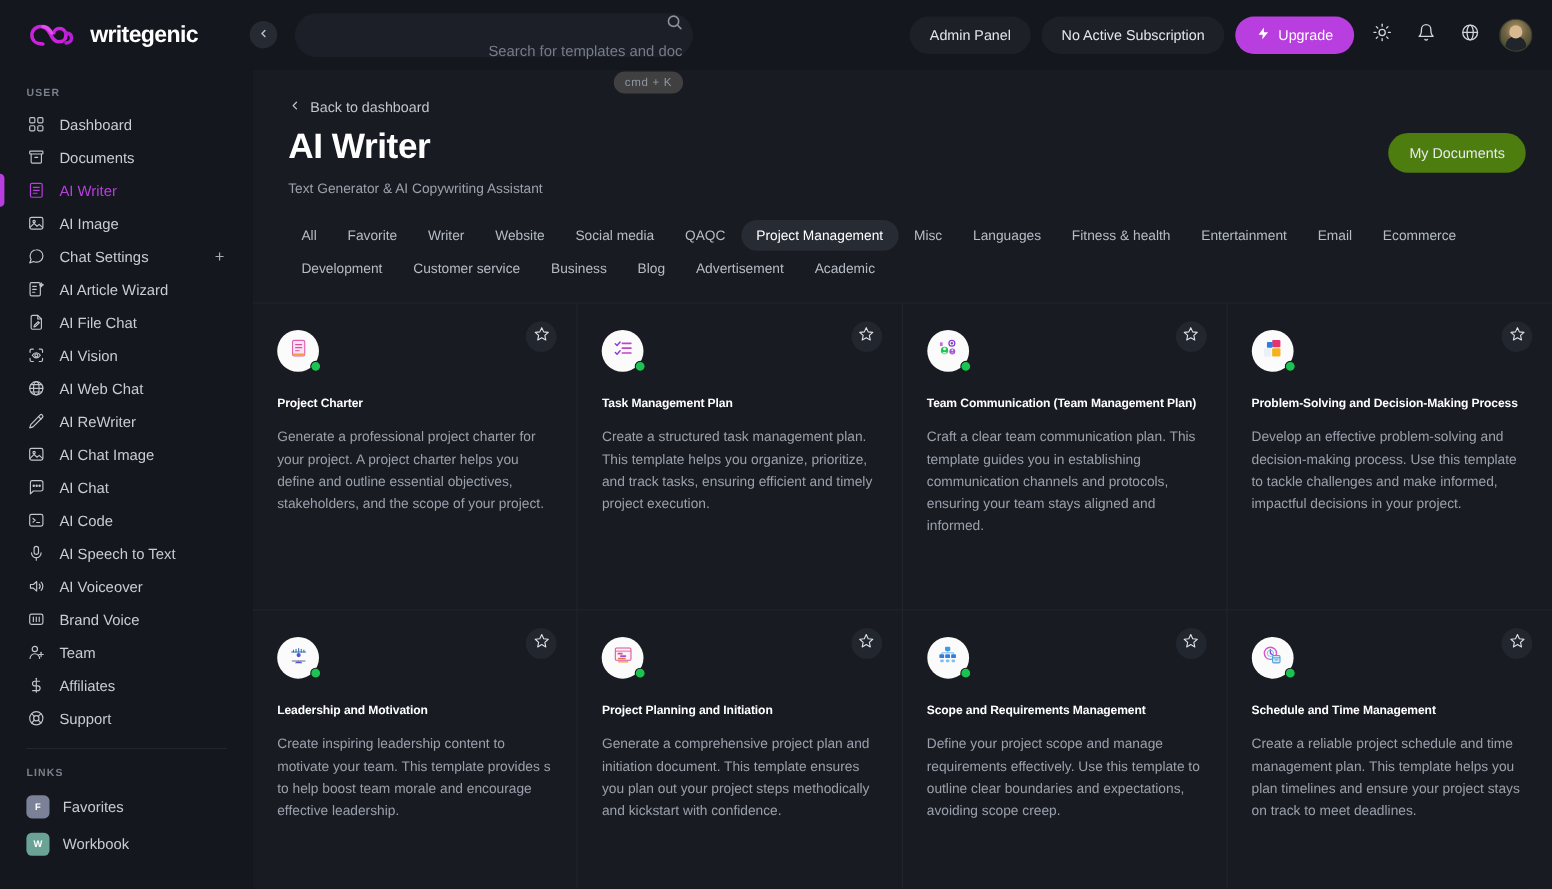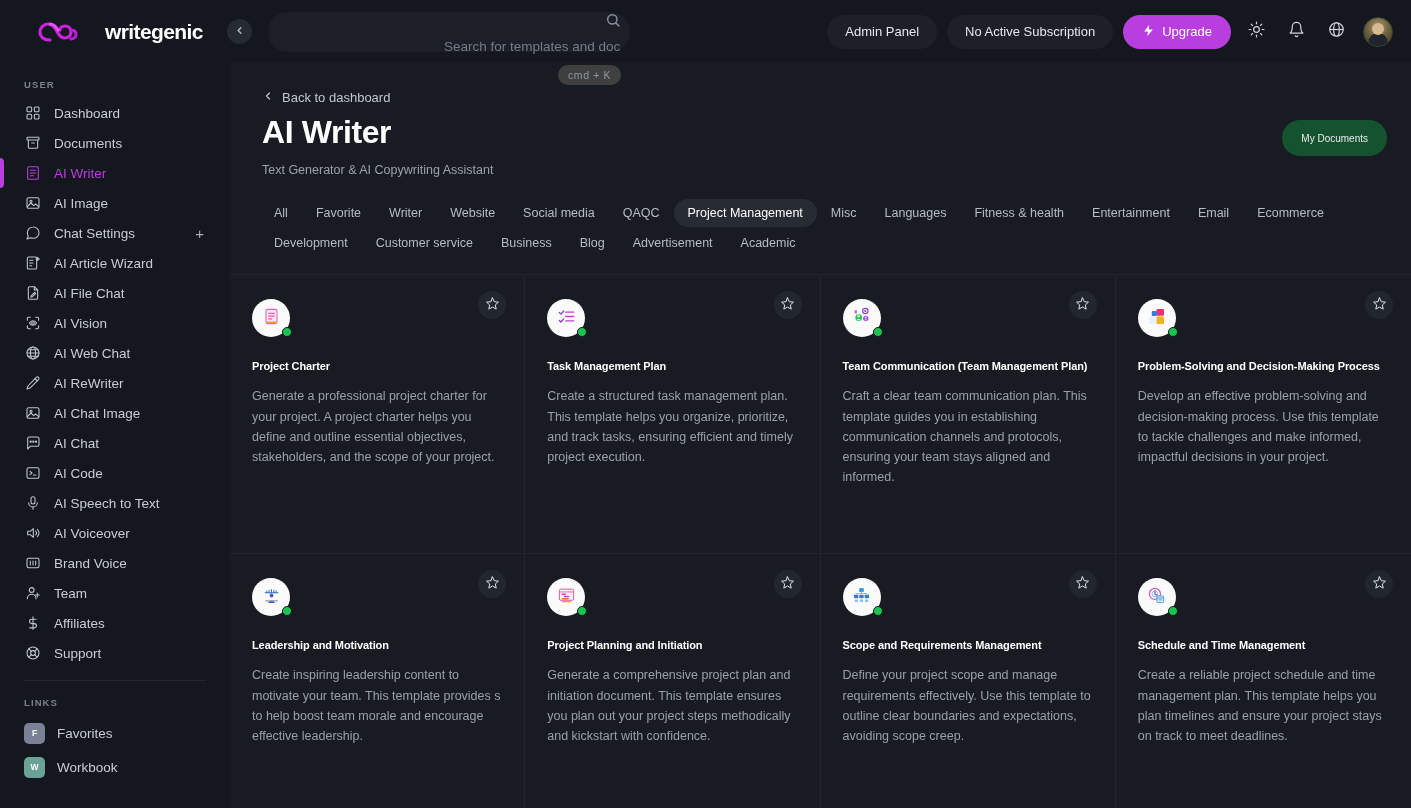--- a/index.html
+++ b/index.html
@@ -14,22 +14,22 @@
 
   
   .topbar {
     height: 63px; min-height: 63px;
     background: #15171e;
     display: flex; align-items: center;
     position: relative; z-index: 30;
   }
   .logo-wrap {
     width: 230px; min-width: 230px;
-    display: flex; align-items: center; gap: 21px;
-    padding-left: 38px;
+    display: flex; align-items: center; gap: 9px;
+    padding-left: 27px;
   }
   .logo-mark { width: 46px; height: 24px; display:block; }
   .logo-text {
     font-size: 21px; font-weight: 700; color: #ffffff;
     letter-spacing: -0.6px;
   }
   .collapse-btn {
     width: 25px; height: 25px; border-radius: 50%;
     background: #262a33; color: #b9bec9;
     display: flex; align-items: center; justify-content: center;
@@ -153,23 +153,23 @@
   }
   .page-title {
     font-size: 32px; font-weight: 700; color: #ffffff;
     letter-spacing: -0.4px; line-height: 1.25;
   }
   .page-sub {
     font-size: 12.5px; color: #9ba1ac; padding: 7px 0 0 32px;
   }
   .docs-btn {
     margin-left: auto; margin-top: 8px;
-    background: #14532d; color: #e7eaef; border-radius: 19px;
+    background: #4d7c0f; color: #e7eaef; border-radius: 19px;
     height: 36px; display:flex; align-items:center; padding: 0 19px;
-    font-size: 10px; cursor: pointer;
+    font-size: 13px; cursor: pointer;
   }
 
   .tabs {
     display: flex; flex-wrap: wrap;
     padding: 22px 30px 0 30px;
     row-gap: 2px;
   }
   .tab {
     font-size: 12.5px; color: #b6bcc6; cursor: pointer;
     padding: 7px 14px; border-radius: 15px; white-space: nowrap;

